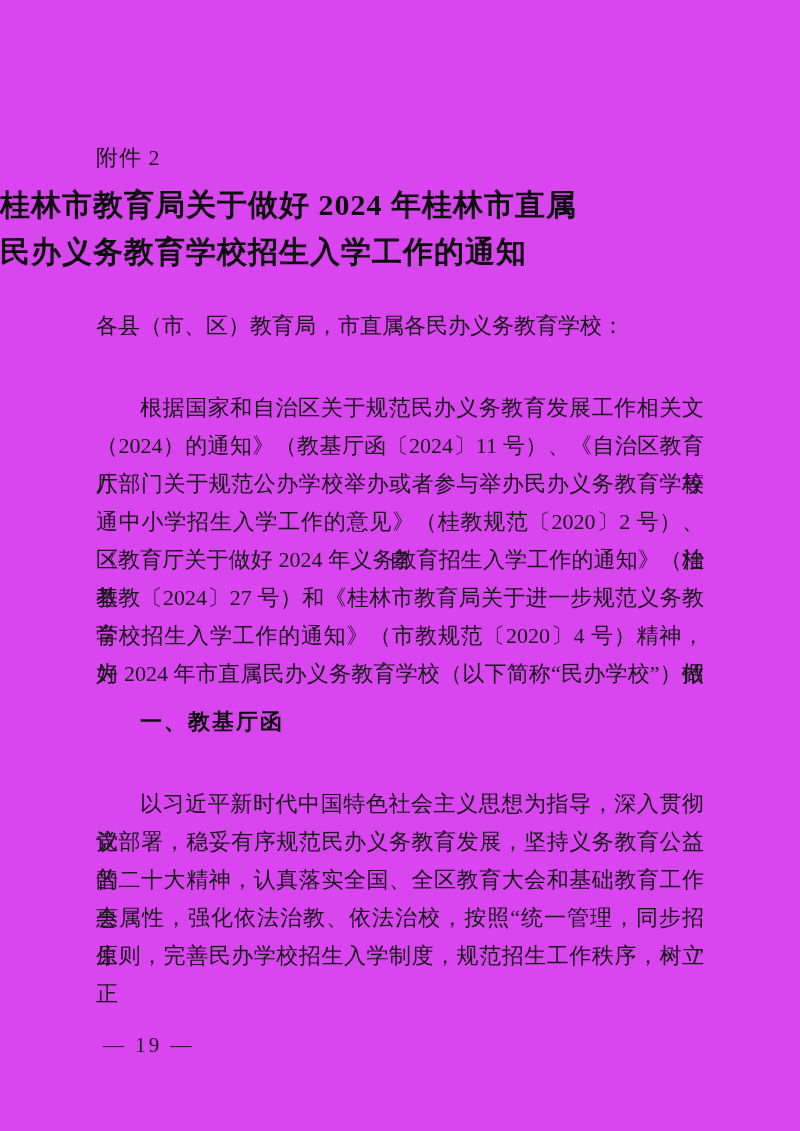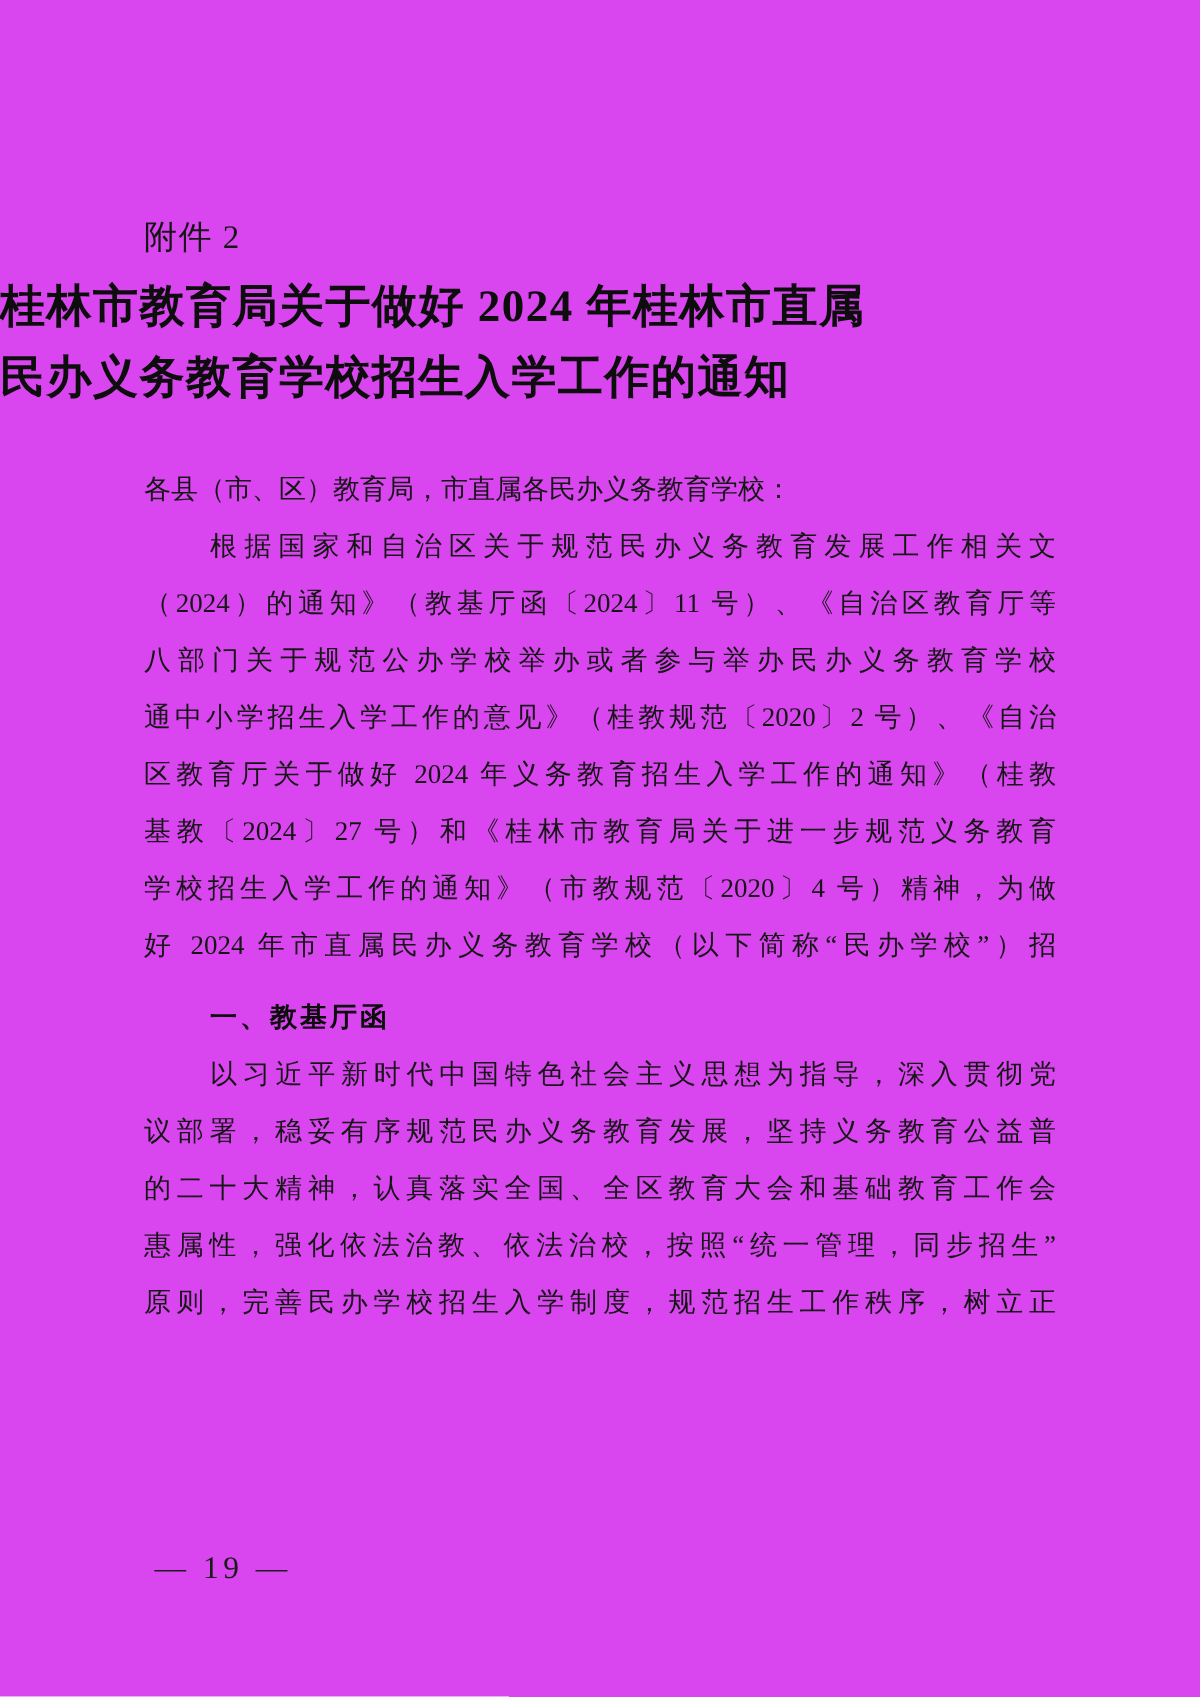--- a/index.html
+++ b/index.html
@@ -35,35 +35,36 @@
     font-size: 30px;
     line-height: 47px;
     letter-spacing: 1px;
     color: #0d0d0d;
   }
   .doc-body {
     position: absolute;
     left: 96px;
     top: 307px;
     width: 608px;
-    font-size: 18px;
+    font-size: 22px;
   }
   .line {
     height: 38px;
     line-height: 38px;
     white-space: nowrap;
     overflow: visible;
   }
   .just {
     white-space: normal;
     text-align: justify;
     text-align-last: justify;
   }
   .indent {
     text-indent: 44px;
+    margin-top: 44px;
   }
   .heading {
     font-family: "Liberation Sans", sans-serif;
     font-weight: bold;
     white-space: nowrap;
     margin-top: 10px;
     letter-spacing: 2px;
     color: #0d0d0d;
   }
   .page-number {

